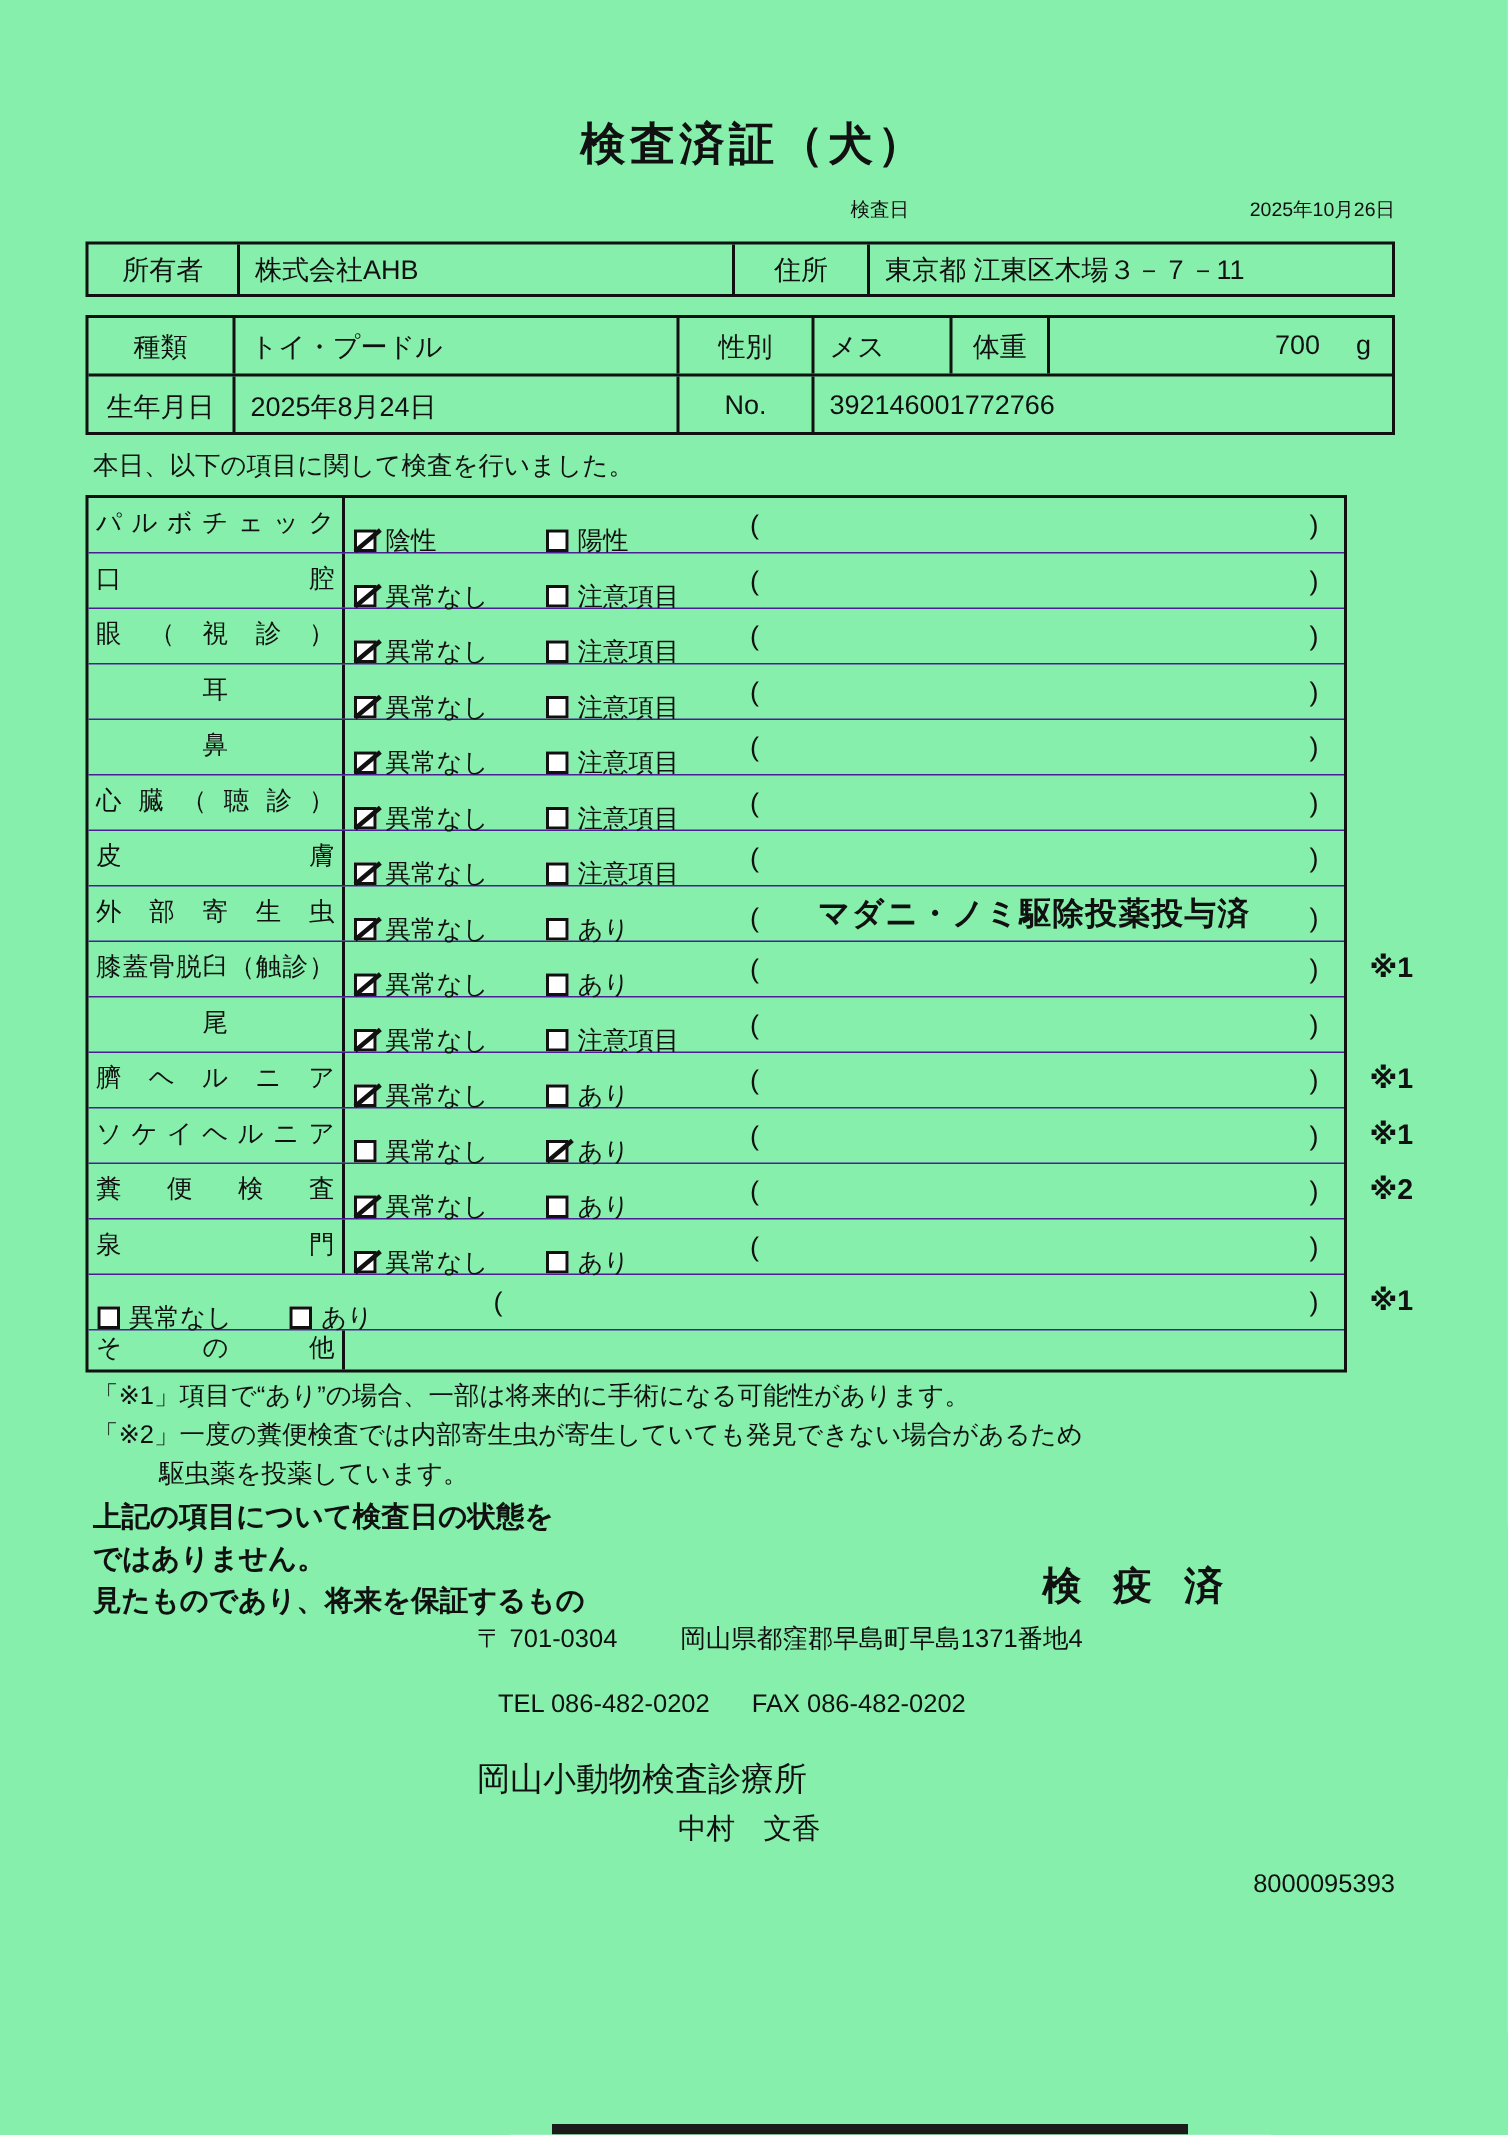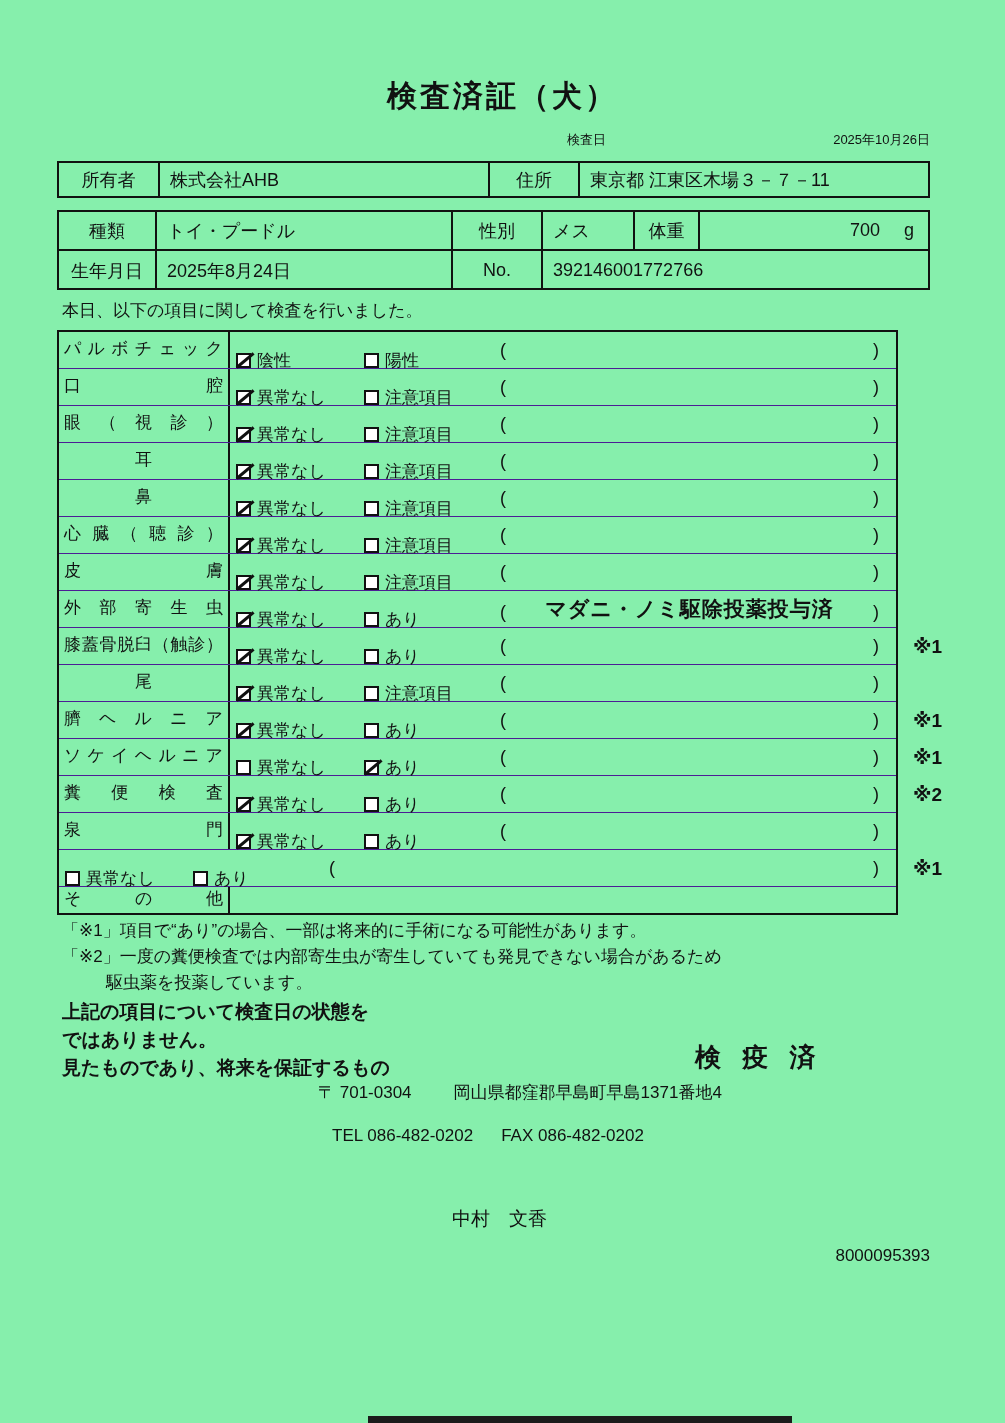--- a/index.html
+++ b/index.html
@@ -428,18 +428,19 @@
   <div class="postal-row">
     <span>〒 701-0304</span>
     <span>岡山県都窪郡早島町早島1371番地4</span>
   </div>
 
   <div class="tel-row">
     <span>TEL 086-482-0202</span>
     <span>FAX 086-482-0202</span>
   </div>
 
+  <div class="clinic-name">岡山小動物検査診療所</div>
   <div class="vet-name">中村　文香</div>
   <div class="serial">8000095393</div>
 
   <div class="scan-artifact"></div>
 
 </div>
 
 </body></html>

